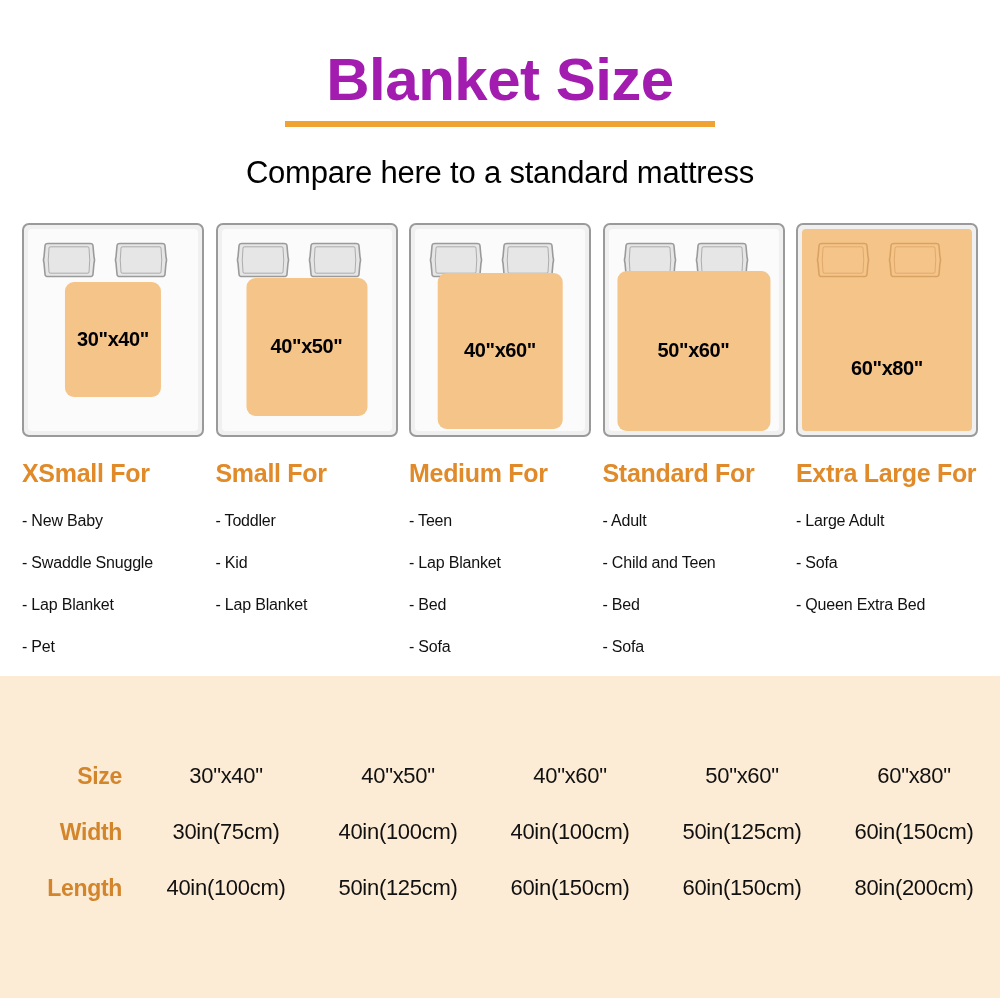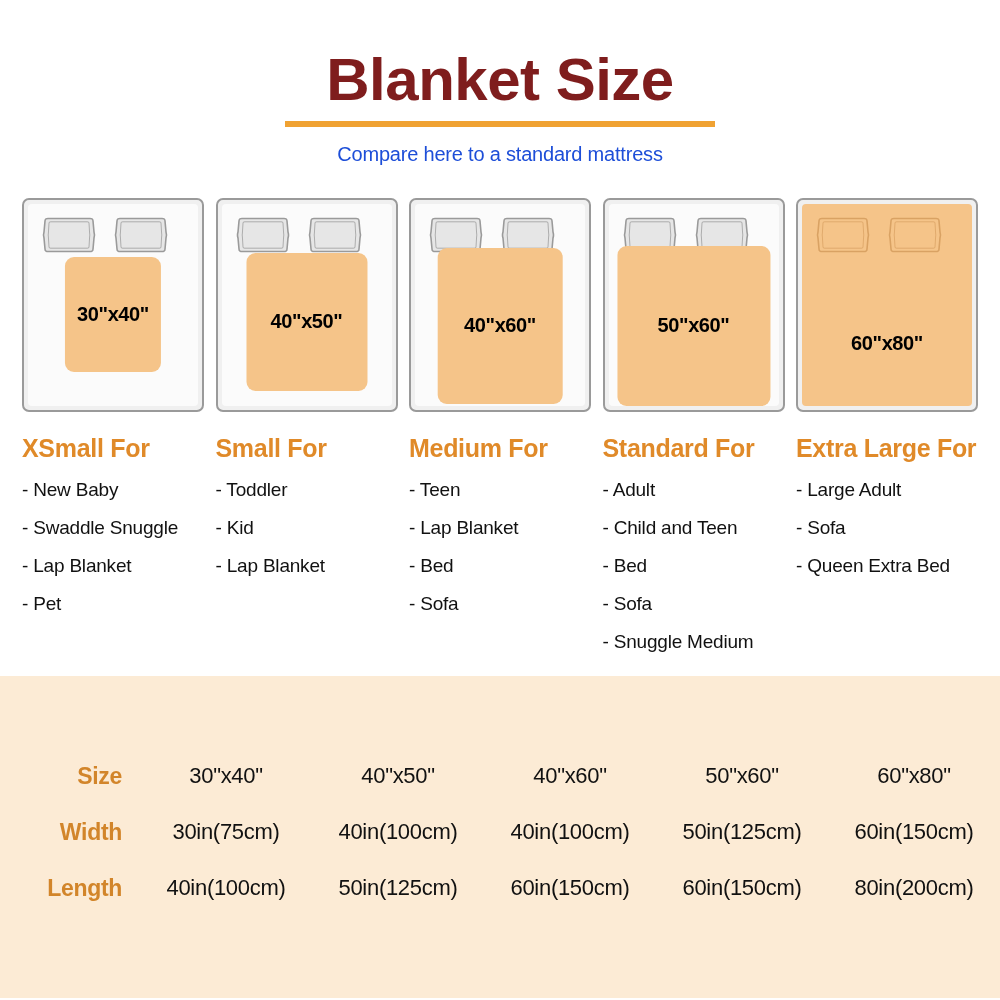--- a/index.html
+++ b/index.html
@@ -16,37 +16,37 @@
   }
 
   
   .header {
     text-align: center;
     padding-top: 48px;
   }
   .title {
     font-size: 60px;
     font-weight: bold;
-    color: #7f1d1d;
+    color: #a21caf;
     letter-spacing: -0.5px;
     line-height: 1.05;
     display: inline-block;
     position: relative;
     padding: 0 6px 10px 6px;
   }
   .title-underline {
     width: 430px;
     height: 6px;
     background: #F0A232;
     margin: 0 auto 0 auto;
   }
   .subtitle {
-    font-size: 20px;
-    color: #1d4ed8;
-    margin-top: 16px;
+    font-size: 31px;
+    color: #000000;
+    margin-top: 28px;
     letter-spacing: -0.2px;
   }
 
   
   .beds {
     display: flex;
     justify-content: space-between;
     padding: 32px 22px 0 22px;
     box-sizing: border-box;
     width: 1000px;
@@ -127,23 +127,23 @@
     margin-top: 22px;
     letter-spacing: -0.3px;
     white-space: nowrap;
   }
   .cat-list {
     list-style: none;
     margin: 0;
     padding: 0;
   }
   .cat-list li {
-    font-size: 19px;
+    font-size: 16px;
     color: #111111;
-    margin-top: 16px;
+    margin-top: 24px;
     white-space: nowrap;
     letter-spacing: -0.2px;
   }
 
   
   .spec-band {
     position: absolute;
     left: 0;
     top: 676px;
     width: 1000px;

